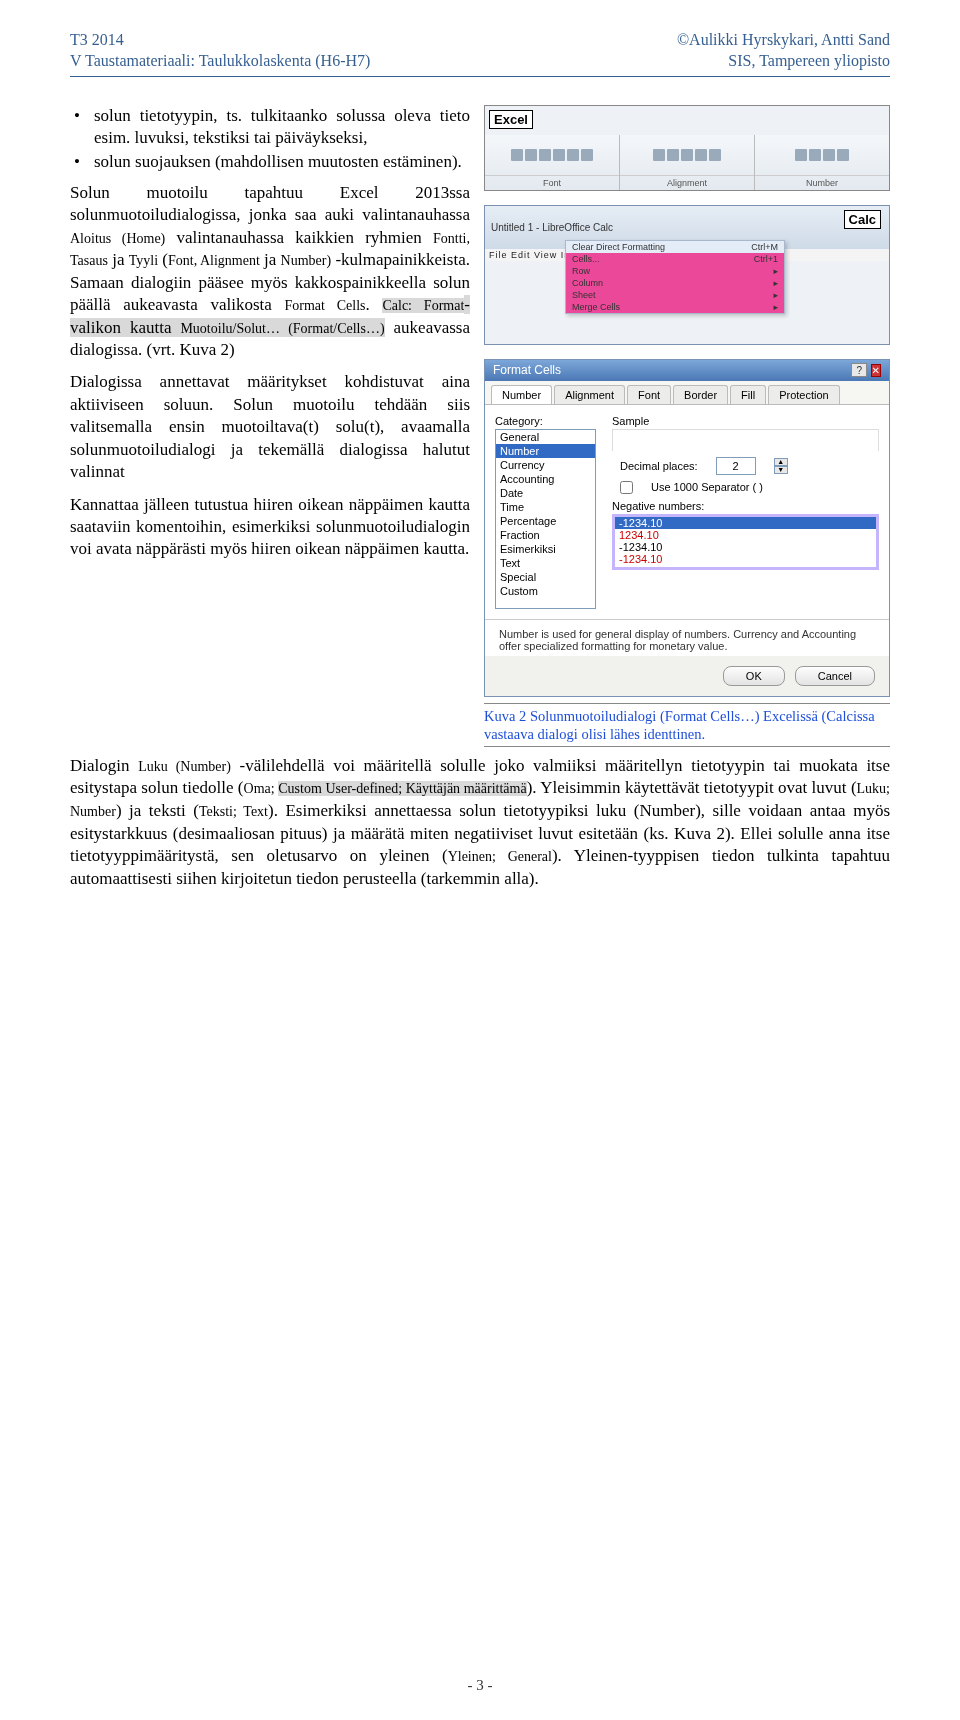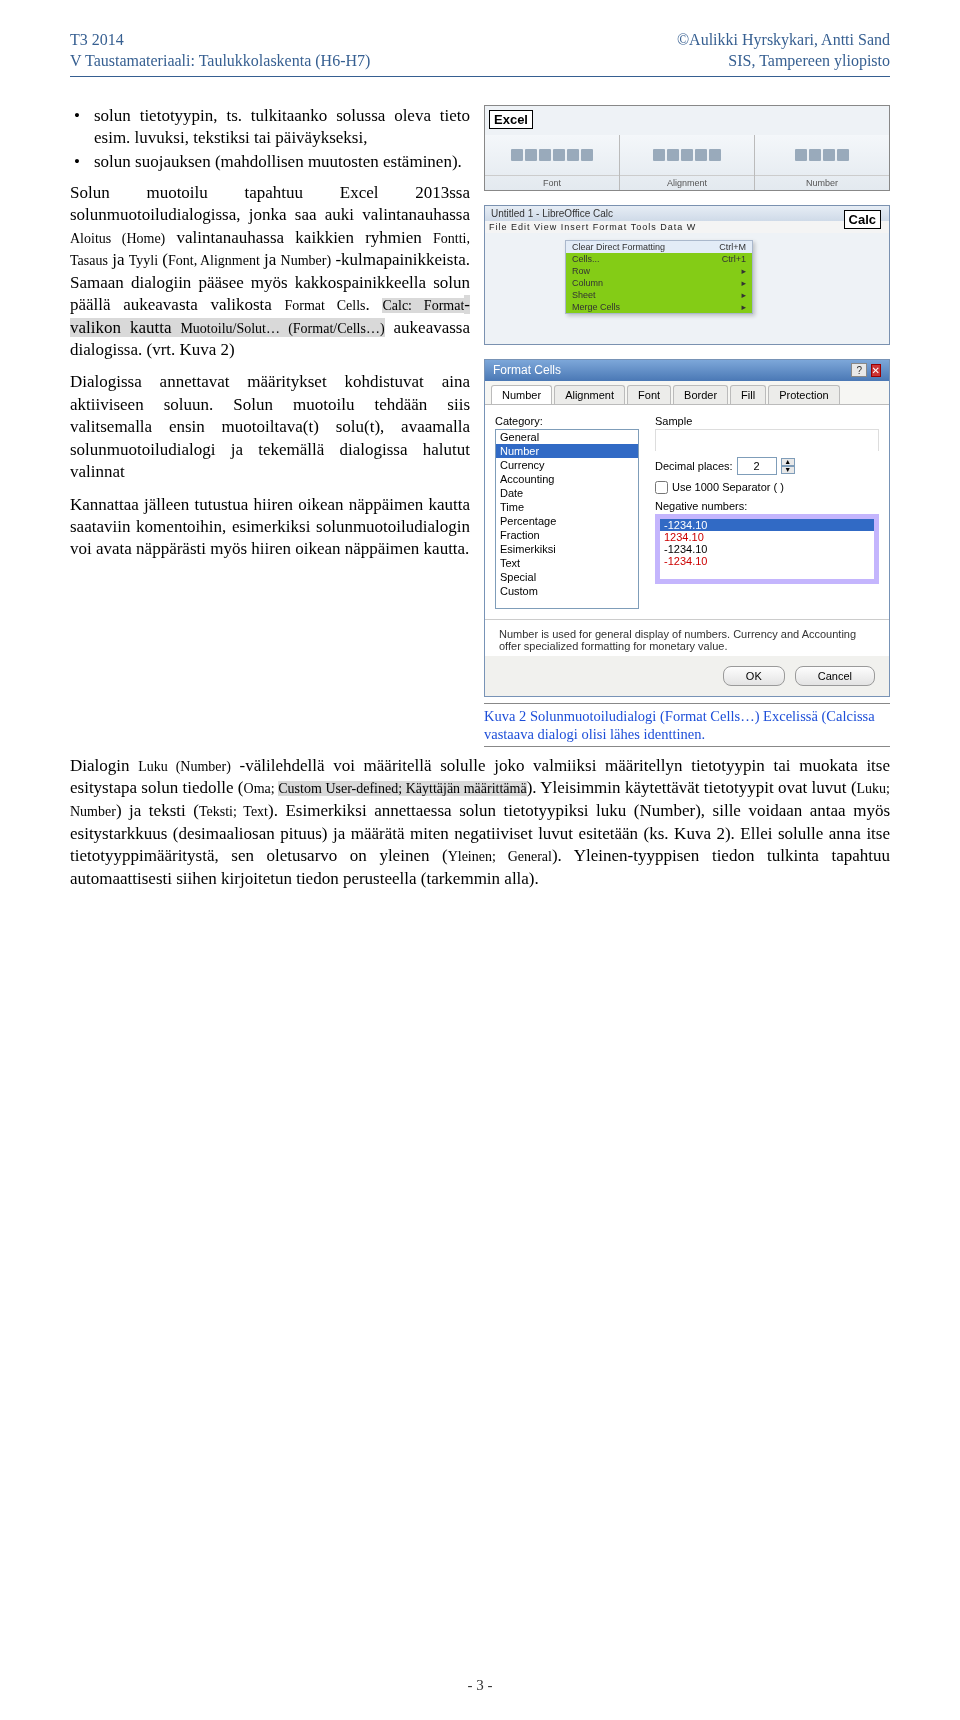--- a/index.html
+++ b/index.html
@@ -116,21 +116,21 @@
     border: 1px solid #7a91b0;
     height: 140px;
     position: relative;
     background: #eef2f6;
     font-family: Arial, sans-serif;
     font-size: 9px;
     margin-bottom: 4px;
   }
   .calc-title {
     background: linear-gradient(#e6edf5,#cfdae8);
-    padding: 2px 6px;
+    padding: 16px 6px;
     font-size: 10px;
     color: #333;
   }
   .calc-menubar {
     background: #f4f4f4;
     padding: 1px 4px;
     font-size: 9px;
     color: #222;
     letter-spacing: 1px;
   }
@@ -139,22 +139,22 @@
     right: 8px; top: 4px;
     background: #fff;
     border: 1px solid #000;
     padding: 1px 4px;
     font-size: 13px;
     font-weight: bold;
   }
   .calc-menu {
     position: absolute;
     left: 80px; top: 34px;
-    width: 188px;
-    background: #84cc16;
+    width: 220px;
+    background: #ec4899;
     border: 1px solid #aab8cc;
     font-size: 9px;
     color: #333;
     box-shadow: 2px 2px 4px rgba(0,0,0,0.2);
   }
   .calc-menu div { padding: 1px 6px; display: flex; justify-content: space-between; }
   .calc-menu div:first-child { background: #e3ecf7; }
   .arrowset {
     position: absolute;
     left: 6px; top: 52px;
@@ -192,46 +192,46 @@
     border-radius: 3px 3px 0 0;
     font-size: 11px;
   }
   .dlg-tab.active { background: #fff; }
   .dlg-body {
     padding: 10px;
     background: #fff;
     display: flex;
     gap: 16px;
   }
-  .dlg-cat { width: 144px; }
+  .dlg-cat { width: 101px; }
   .dlg-cat-label, .dlg-sample-label { font-size: 11px; margin-bottom: 2px; }
   .dlg-cat-list {
     border: 1px solid #7f9db9;
     height: 180px;
     overflow-y: auto;
     font-size: 11px;
   }
   .dlg-cat-list div { padding: 1px 4px; }
   .dlg-cat-list .sel { background: #316ac5; color: #fff; }
   .dlg-right { flex: 1; }
   .dlg-sample-box {
     border: 1px solid #ddd;
     border-bottom: none;
     height: 22px;
     width: 100%;
   }
-  .dlg-row { display: flex; align-items: center; gap: 4px; margin: 6px 0; font-size: 11px; }
+  .dlg-row { display: flex; align-items: center; gap: 18px; margin: 6px 8px; font-size: 11px; }
   .dlg-row input[type=text] {
     width: 40px; height: 18px; border: 1px solid #7f9db9; text-align: center; font-size: 11px;
   }
   .dlg-row .spin { display:flex; flex-direction:column; }
   .dlg-row .spin span { width:14px; height:8px; border:1px solid #7f9db9; background:#e8e8e8; font-size:7px; text-align:center; line-height:6px;}
   .neg-list {
-    border: 5px solid #c4b5fd;
-    height: 70px;
+    border: 3px solid #c4b5fd;
+    height: 56px;
     font-size: 11px;
   }
   .neg-list div { padding: 0 4px; }
   .neg-red { color: #c00; }
   .neg-list .nsel { background:#316ac5; color:#fff; }
   .dlg-desc {
     padding: 8px 14px 4px 14px;
     font-size: 11px;
     color: #333;
     background:#fff;

